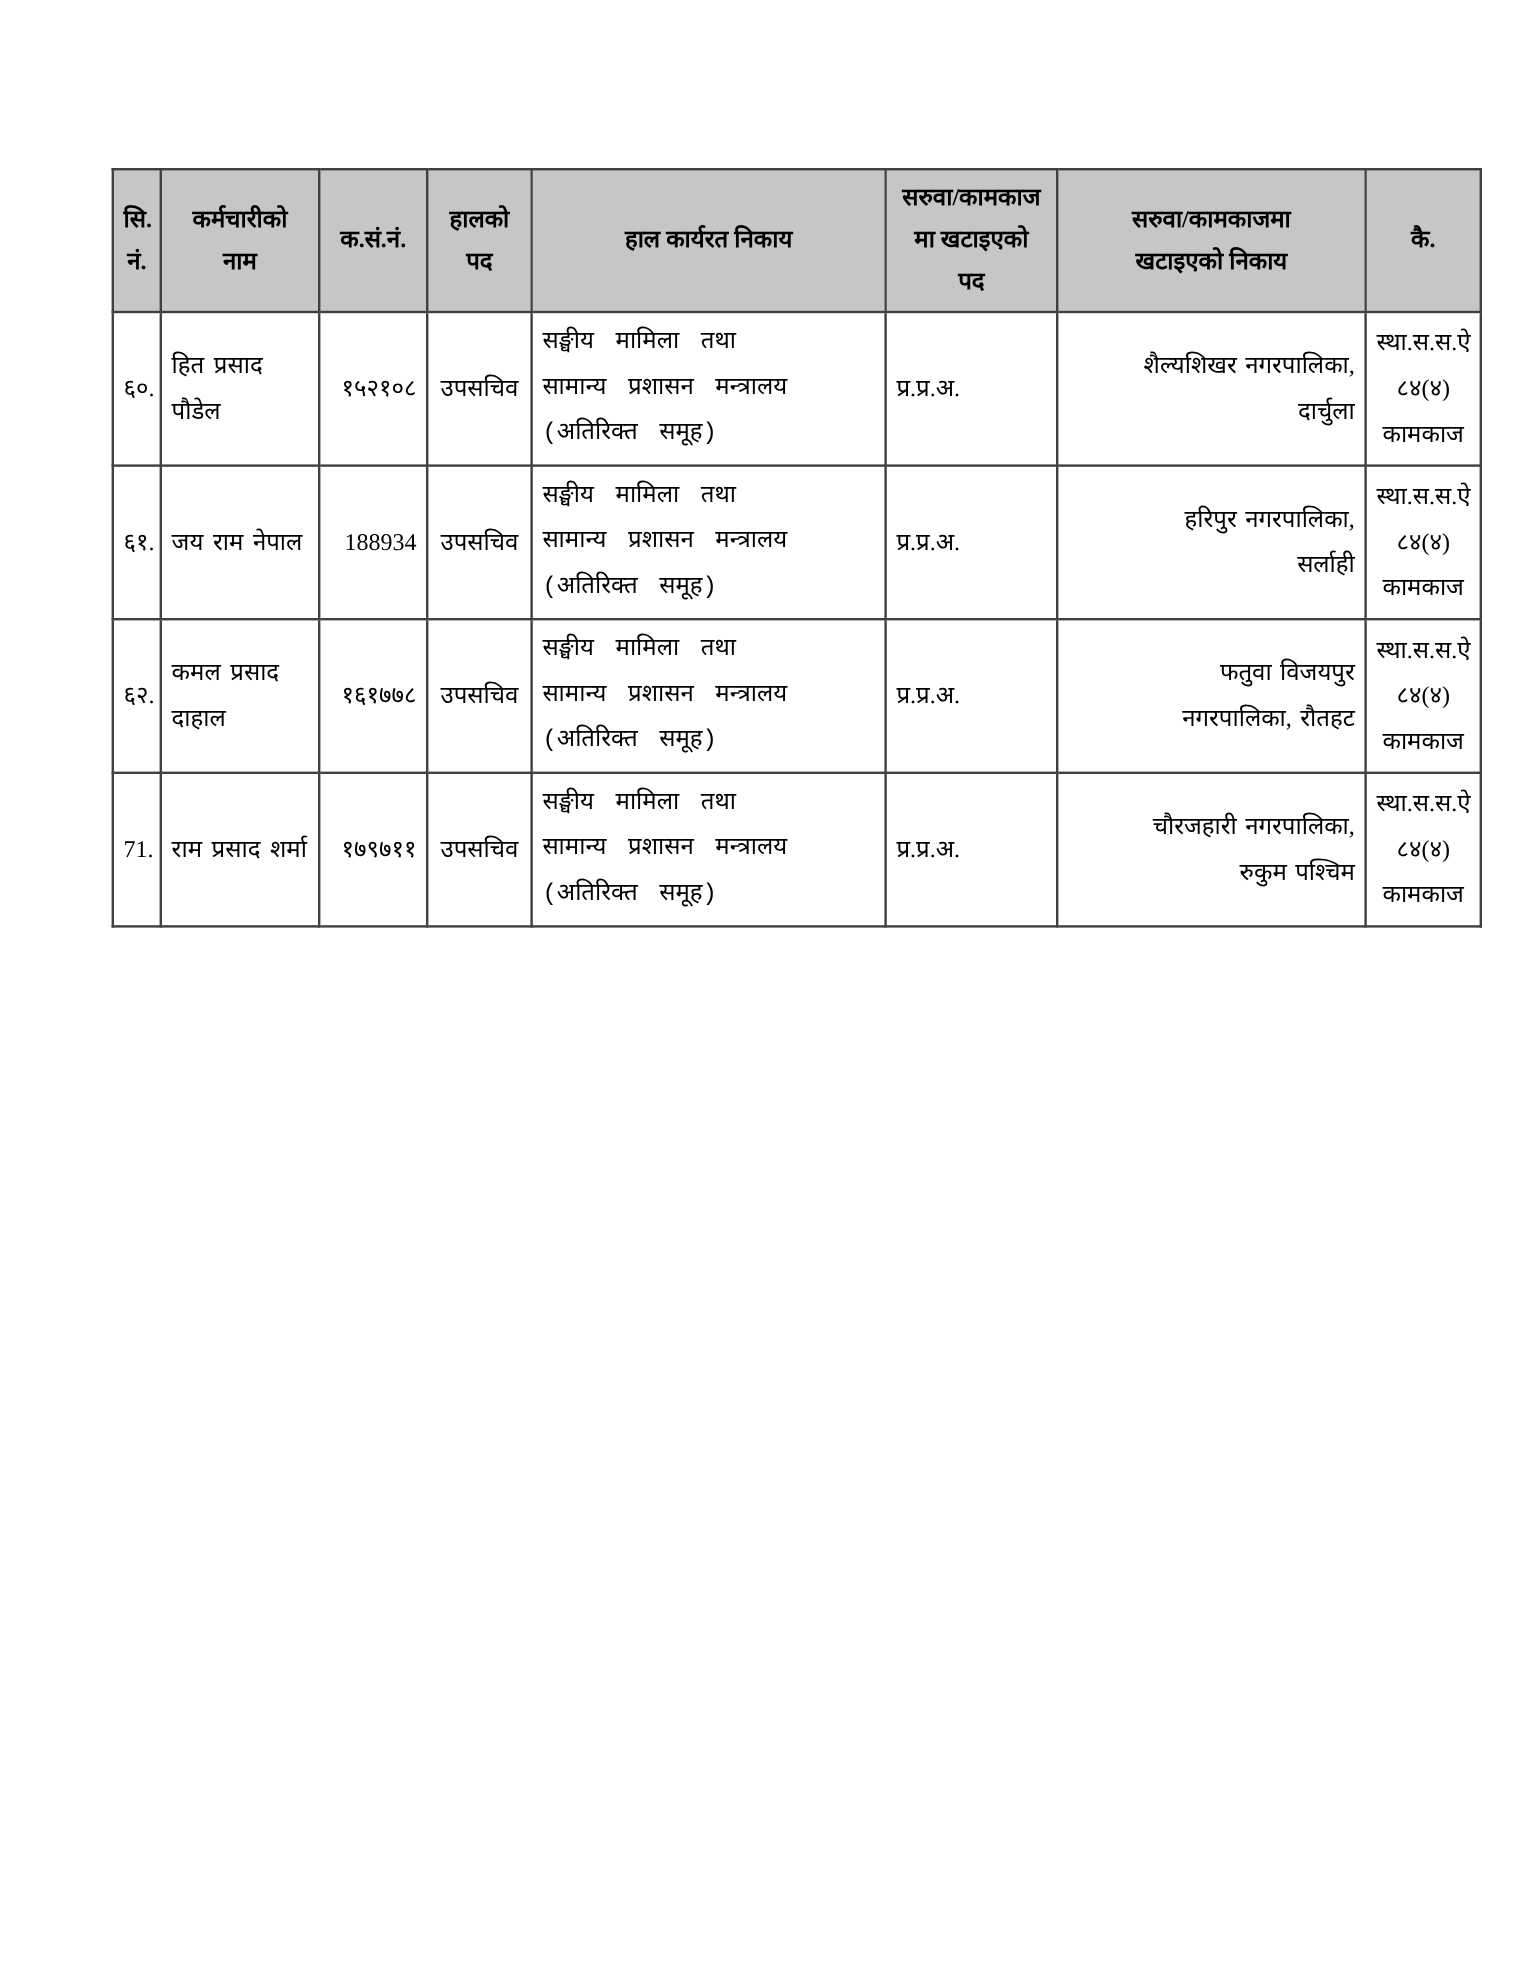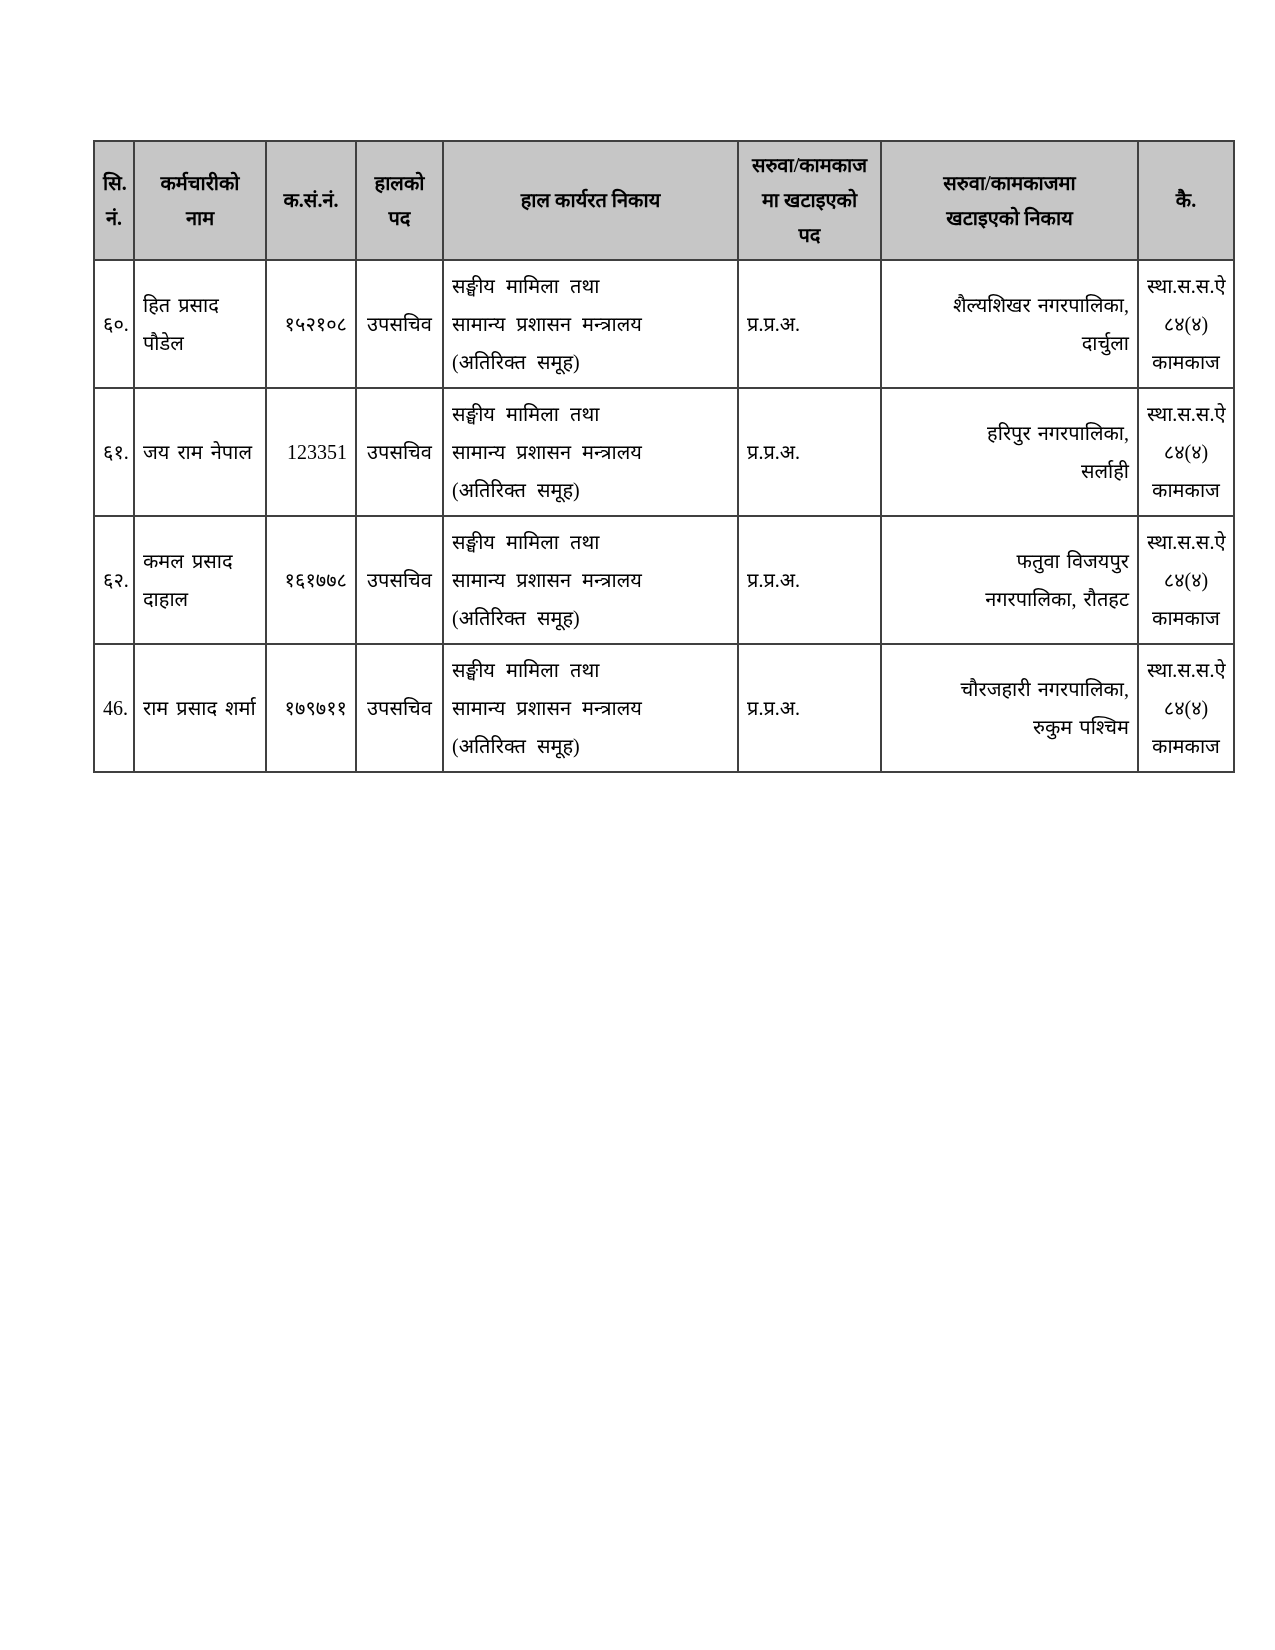--- a/index.html
+++ b/index.html
@@ -38,21 +38,21 @@
     font-weight: bold;
     text-align: center;
     line-height: 1.75;
   }
   tr.header-row { height: 105px; }
   tr.data-row { height: 116px; }
   td.c-sn { text-align: center; padding-left: 2px; padding-right: 2px; }
   td.c-name { text-align: left; word-spacing: 3px; }
   td.c-empno { text-align: right; }
   td.c-post { text-align: center; }
-  td.c-office { text-align: left; word-spacing: 6px; }
+  td.c-office { text-align: left; word-spacing: 6px; font-family: Liberation Mono, monospace; }
   td.c-apost { }
   td.c-aoffice { text-align: right; word-spacing: 2px; }
   td.c-remarks { text-align: center; font-size: 18px; line-height: 2.15; padding-left: 2px; padding-right: 2px; margin-left: 16px; }
 </style>
 </head>
 <body>
 
 <div class="page">
   <table class="transfer-table">
     <colgroup>
@@ -96,21 +96,21 @@
         <td class="c-aoffice">शैल्यशिखर नगरपालिका,
 दार्चुला</td>
         <td class="c-remarks">स्था.स.स.ऐ
 ८४(४)
 कामकाज</td>
       </tr>
 
       <tr class="data-row">
         <td class="c-sn">६१.</td>
         <td class="c-name">जय राम नेपाल</td>
-        <td class="c-empno">123351</td>
+        <td class="c-empno">188934</td>
         <td class="c-post">उपसचिव</td>
         <td class="c-office">सङ्घीय मामिला तथा
 सामान्य प्रशासन मन्त्रालय
 (अतिरिक्त समूह)</td>
         <td class="c-apost">प्र.प्र.अ.</td>
         <td class="c-aoffice">हरिपुर नगरपालिका,
 सर्लाही</td>
         <td class="c-remarks">स्था.स.स.ऐ
 ८४(४)
 कामकाज</td>
@@ -127,21 +127,21 @@
 (अतिरिक्त समूह)</td>
         <td class="c-apost">प्र.प्र.अ.</td>
         <td class="c-aoffice">फतुवा विजयपुर
 नगरपालिका, रौतहट</td>
         <td class="c-remarks">स्था.स.स.ऐ
 ८४(४)
 कामकाज</td>
       </tr>
 
       <tr class="data-row">
-        <td class="c-sn">46.</td>
+        <td class="c-sn">71.</td>
         <td class="c-name">राम प्रसाद शर्मा</td>
         <td class="c-empno">१७९७११</td>
         <td class="c-post">उपसचिव</td>
         <td class="c-office">सङ्घीय मामिला तथा
 सामान्य प्रशासन मन्त्रालय
 (अतिरिक्त समूह)</td>
         <td class="c-apost">प्र.प्र.अ.</td>
         <td class="c-aoffice">चौरजहारी नगरपालिका,
 रुकुम पश्चिम</td>
         <td class="c-remarks">स्था.स.स.ऐ

